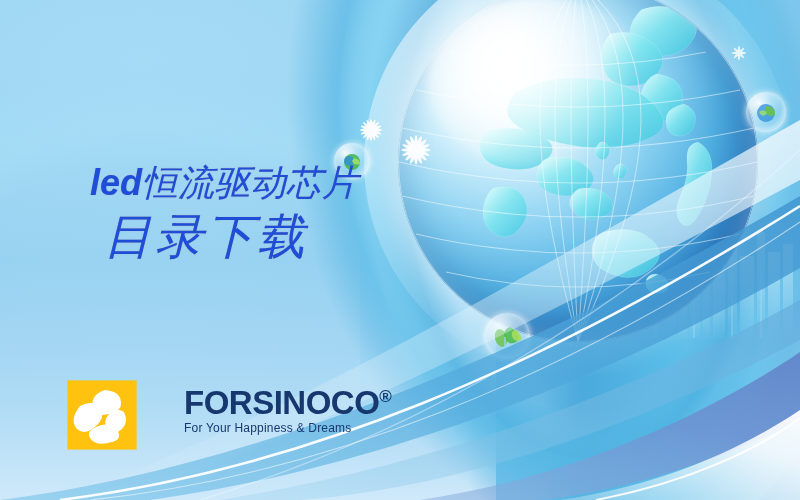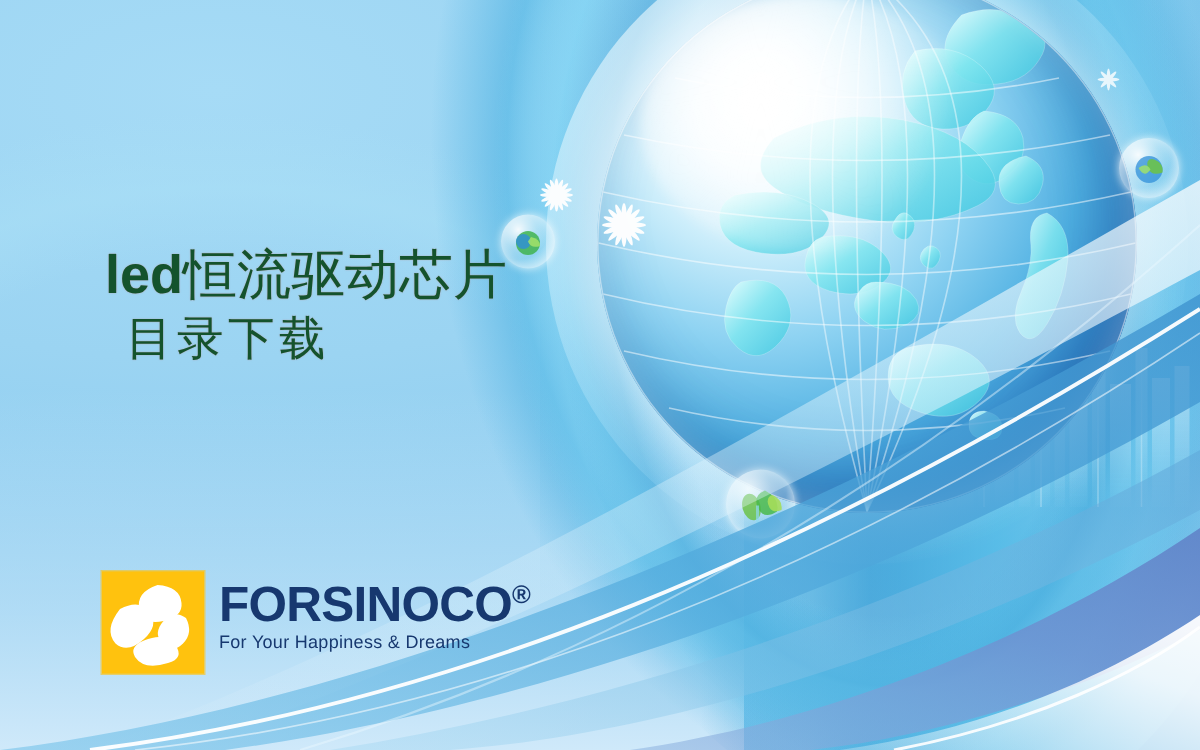--- a/index.html
+++ b/index.html
@@ -97,33 +97,34 @@
   .bubble .inner{position:absolute;inset:0;}
 
   
   .skyline{position:absolute;right:0;top:228px;width:190px;height:110px;opacity:0.55;}
 
   
   .swoosh{position:absolute;inset:0;pointer-events:none;}
 
   
   .headline{
-    position:absolute;left:70px;top:160px;
-    color:#14532d;
+    position:absolute;left:90px;top:160px;
+    color:#1d4ed8;
     font-family:"DejaVu Serif","Liberation Serif",serif;
     line-height:1.28;
     text-shadow:0 0 1px rgba(239,42,16,0.35);
     white-space:nowrap;
+    font-style:italic;
   }
   .hl-line1{font-size:36px;letter-spacing:0px;}
   .hl-line1 .lat{font-family:"Liberation Sans",sans-serif;font-weight:bold;}
-  .hl-line2{font-size:31px;margin-left:14px;letter-spacing:3px;}
-
-  
-  .logo{position:absolute;left:68px;top:381px;display:flex;align-items:flex-start;}
+  .hl-line2{font-size:48px;margin-left:14px;letter-spacing:3px;}
+
+  
+  .logo{position:absolute;left:68px;top:381px;display:flex;align-items:flex-start;gap:38px;}
   .logo-mark{
     width:68px;height:68px;background:#ffc20e;
     display:block;flex:0 0 auto;
     box-shadow:0 0 0 1px rgba(255,194,14,0.6);
   }
   .logo-mark svg{display:block;}
   .logo-text{margin-left:10px;padding-top:6px;}
   .logo-name{
     font-family:"Liberation Sans",sans-serif;
     font-weight:bold;font-size:33px;line-height:0.95;

